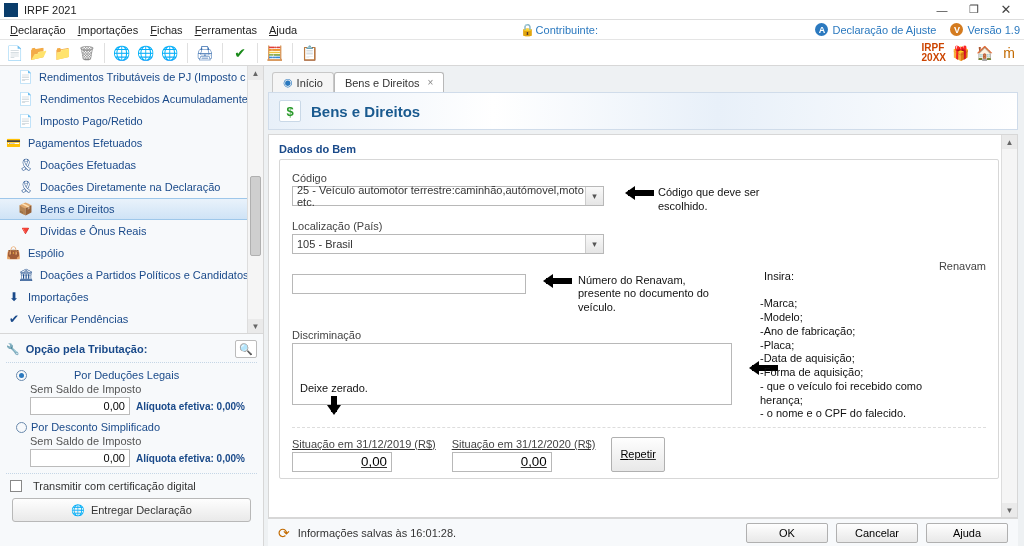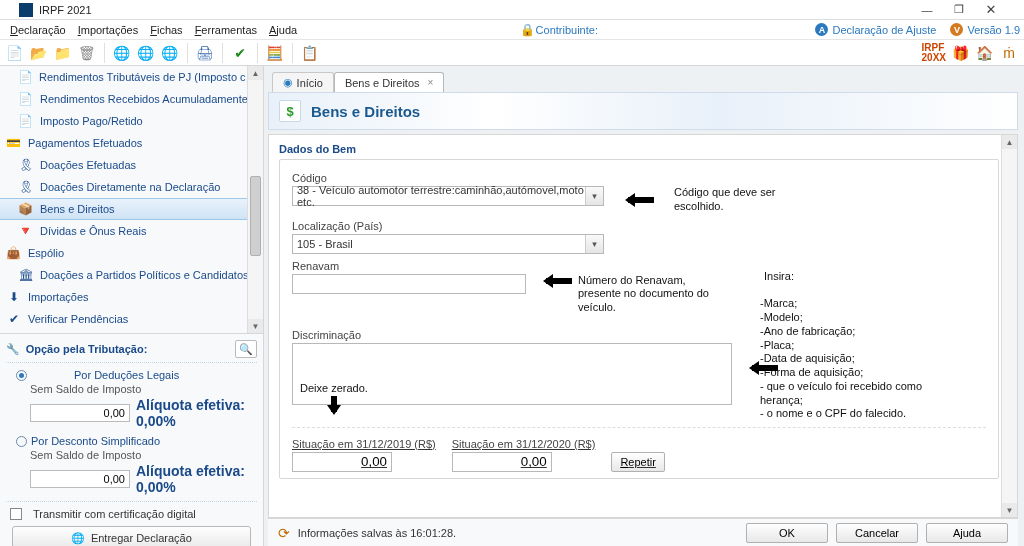--- a/index.html
+++ b/index.html
@@ -1,19 +1,19 @@
 <!DOCTYPE html>
 <html><head>
 <meta charset="utf-8">
 <style>
   * { box-sizing: border-box; font-family: Tahoma, Arial, sans-serif; }
   body { margin: 0; width: 1024px; height: 546px; background: #f0f0f0; font-size: 11px; overflow: hidden; color: #333; }
 
   
-  .titlebar { height: 20px; background: #fff; display: flex; align-items: center; padding: 0 19px; border-bottom: 1px solid #ddd; }
+  .titlebar { height: 20px; background: #fff; display: flex; align-items: center; padding: 0 4px; border-bottom: 1px solid #ddd; }
   .titlebar .app-icon { width: 14px; height: 14px; background: #0a3d6b; margin-right: 6px; }
   .titlebar .title { flex: 1; font-size: 11px; color: #222; }
   .titlebar .win-btns { display: flex; gap: 4px; }
   .titlebar .win-btn { width: 28px; height: 16px; display: flex; align-items: center; justify-content: center; font-size: 11px; color: #444; }
   .titlebar .win-btn.close { font-size: 13px; }
 
   
   .menubar { height: 20px; background: #fff; display: flex; align-items: center; padding: 0 4px; border-bottom: 1px solid #e5e5e5; font-size: 11px; }
   .menubar .menu-item { padding: 2px 6px; color: #222; text-decoration: underline; text-decoration-color: transparent; cursor: default; }
   .menubar .menu-item::first-letter { text-decoration: underline; }
@@ -48,21 +48,21 @@
 
   .side-bottom { flex:1; padding:4px 6px; overflow:hidden; }
   .opt-title { display:flex; align-items:center; gap:6px; color:#1a4a8a; font-weight:bold; padding:2px 0 4px; border-bottom:1px dotted #c5d6e6; margin-bottom:4px; }
   .mag-btn { width:22px; height:18px; border:1px solid #bbb; background:#fff; border-radius:2px; display:inline-flex; align-items:center; justify-content:center; font-size:11px; }
   .opt-row { display:flex; align-items:center; gap:4px; padding:2px 0 2px 10px; color:#333; }
   .radio { width:11px; height:11px; border:1px solid #6a8aad; border-radius:50%; display:inline-flex; align-items:center; justify-content:center; }
   .radio.sel::after { content:""; width:5px; height:5px; background:#2b79bf; border-radius:50%; }
   .sub-lbl { padding-left:24px; color:#555; }
   .num-field { display:flex; align-items:center; gap:6px; padding:2px 0 4px 24px; }
   .num-input { width:100px; height:18px; border:1px solid #bbb; background:#fff; text-align:right; padding:0 4px; font-size:11px; }
-  .aliq { color:#1a4a8a; font-weight:bold; font-size:14px; }
+  .aliq { color:#1a4a8a; font-weight:bold; font-size:10px; }
   .chk-row { display:flex; align-items:center; gap:11px; padding:6px 0 6px 4px; border-top:1px dotted #c5d6e6; margin-top:2px; }
   .chk { width:12px; height:12px; border:1px solid #888; background:#fff; }
   .deliver-btn { margin: 0 6px 4px; height:24px; border:1px solid #b8b8b8; background:linear-gradient(#fefefe,#e9e9e9); border-radius:3px; display:flex; align-items:center; justify-content:center; gap:6px; color:#333; }
 
   
   .main { flex:1; background:#eef1f3; display:flex; flex-direction:column; padding:4px 0 0 4px; position:relative; }
   .tabs { display:flex; align-items:flex-end; height:22px; padding-left:4px; gap:0; }
   .tab { height:20px; padding:0 10px; border:1px solid #c8c8c8; border-bottom:none; background:#f5f5f5; display:flex; align-items:center; gap:4px; font-size:11px; color:#333; border-radius:3px 3px 0 0; }
   .tab.active { background:#fff; border-color:#b8b8b8; }
   .tab .x { font-size:10px; color:#888; margin-left:4px; }
@@ -92,21 +92,21 @@
 
   .annot { color:#111; font-size:11px; line-height:1.25; }
   .arrow-left { display:inline-block; position:relative; width:36px; height:14px; }
   .arrow-left::before { content:""; position:absolute; right:0; top:4px; width:26px; height:6px; background:#000; }
   .arrow-left::after { content:""; position:absolute; left:0; top:0; border:7px solid transparent; border-right:10px solid #000; }
   .arrow-down { display:inline-block; position:relative; width:14px; height:26px; }
   .arrow-down::before { content:""; position:absolute; left:4px; top:0; width:6px; height:16px; background:#000; }
   .arrow-down::after { content:""; position:absolute; left:0; bottom:0; border:7px solid transparent; border-top:10px solid #000; }
 
   .situ-row { display:flex; align-items:flex-end; gap:16px; margin-top:8px; border-top:1px dashed #ddd; padding-top:8px; position:relative; }
-  .repeat-btn { height:20px; padding:0 8px; border:1px solid #b0b0b0; background:linear-gradient(#fefefe,#e8e8e8); border-radius:2px; font-size:11px; text-decoration:underline; text-decoration-color:transparent; }
+  .repeat-btn { height:35px; padding:0 8px; border:1px solid #b0b0b0; background:linear-gradient(#fefefe,#e8e8e8); border-radius:2px; font-size:11px; text-decoration:underline; text-decoration-color:transparent; }
   .repeat-btn::first-letter { text-decoration:underline; }
 
   .bottom-bar { height:28px; display:flex; align-items:center; padding: 0 10px; gap:8px; border-top:1px solid #d7d7d7; background:#f7f9fb; margin-right:6px; }
   .bottom-bar .info-ic { color:#c26a00; font-size:14px; }
   .bottom-bar .spacer { flex:1; }
   .btn { height:20px; min-width:82px; padding:0 10px; border:1px solid #b0b0b0; background:linear-gradient(#fefefe,#e8e8e8); border-radius:2px; font-size:11px; display:inline-flex; align-items:center; justify-content:center; }
 
   
   .over { position:absolute; }
 </style>
@@ -286,36 +286,36 @@
     </div>
 
     <div class="form-wrap">
       <div class="form-inner">
         <div class="fieldset-title">Dados do Bem</div>
         <div class="fieldset" style="height:320px;">
 
           <div class="flabel">Código</div>
           <div class="row">
             <div class="combo codigo">
-              <span>38 - Veículo automotor terrestre:caminhão,autómovel,moto etc.</span>
+              <span>25 - Veículo automotor terrestre:caminhão,autómovel,moto etc.</span>
               <span class="dd">▾</span>
             </div>
-            <div class="over" style="position:static; display:flex; align-items:center; gap:20px; margin-left:4px;">
+            <div class="over" style="position:static; display:flex; gap:4px; margin-left:4px;">
               <span class="arrow-left"></span>
               <span class="annot" style="width:130px;">Código que deve ser escolhido.</span>
             </div>
           </div>
 
           <div class="flabel" style="margin-top:6px;">Localização (País)</div>
           <div class="combo pais">
             <span>105 - Brasil</span>
             <span class="dd">▾</span>
           </div>
 
-          <div class="flabel" style="margin-top:6px;">Renavam</div>
+          <div class="flabel" style="margin-top:6px;text-align:right;">Renavam</div>
           <div class="row">
             <input class="txt renavam" style="">
             <div style="display:flex; align-items:flex-start; gap:6px;">
               <span class="arrow-left"></span>
               <span class="annot" style="width:140px;">Número do Renavam, presente no documento do veículo.</span>
             </div>
           </div>
 
           <div class="flabel" style="margin-top:14px;">Discriminação</div>
           <div class="row">

